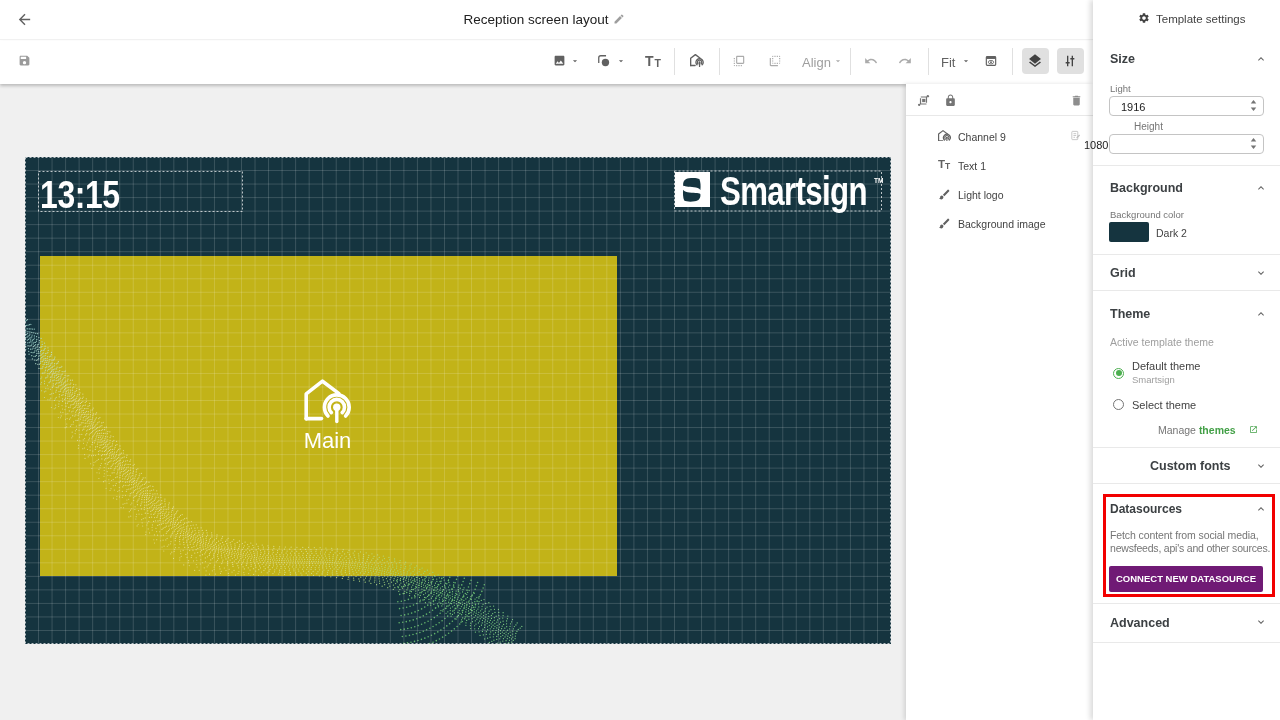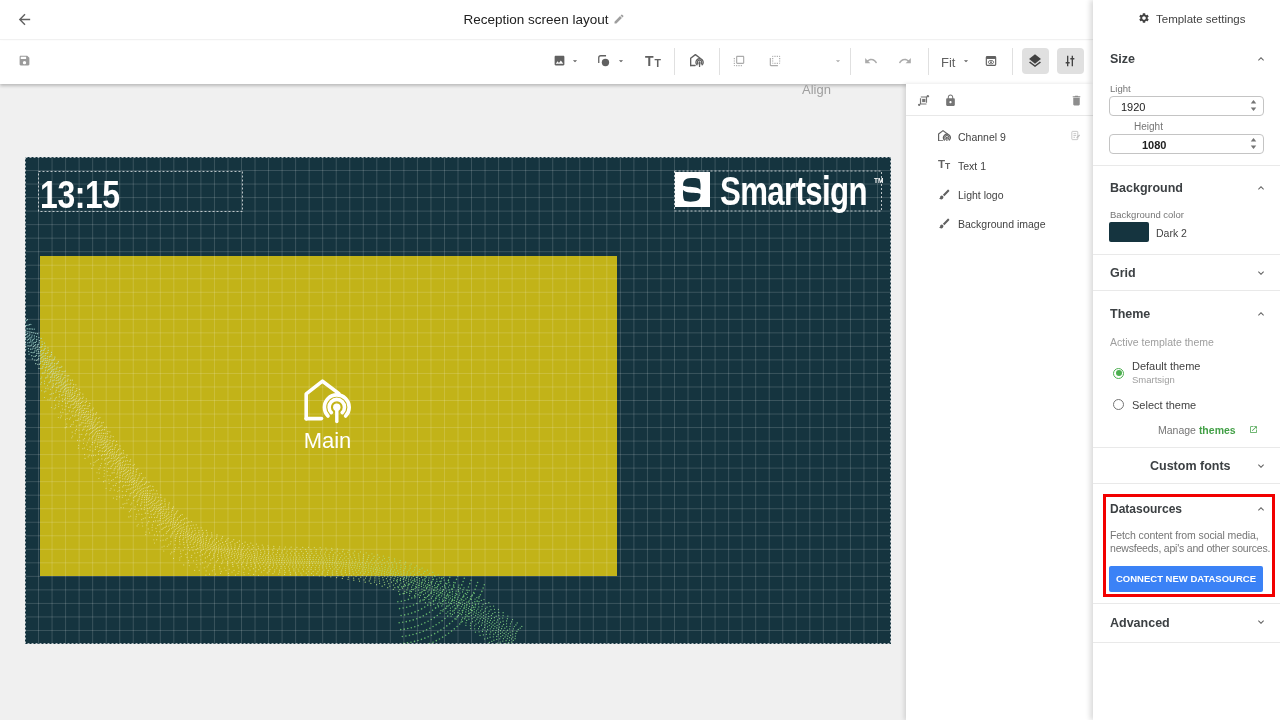--- a/index.html
+++ b/index.html
@@ -228,21 +228,21 @@
 <path d="M32.8 30 V42.5" stroke-width="4.42"></path>
 </g>
   </svg>
 <div style="position:absolute;left:719px;top:48px;width:1px;height:27px;background:#e0e0e0"></div>
 <svg style="position:absolute;left:732px;top:53.5px" width="14" height="14" viewBox="0 0 24 24">
     <path fill="#ababab" d="M3 13h2v-2H3v2zm0 4h2v-2H3v2zm2 4v-2H3c0 1.1.89 2 2 2zM3 9h2V7H3v2zm12 12h2v-2h-2v2zm4-18H9c-1.11 0-2 .9-2 2v10c0 1.1.89 2 2 2h10c1.1 0 2-.9 2-2V5c0-1.1-.9-2-2-2zm0 12H9V5h10v10zm-8 6h2v-2h-2v2zm-4 0h2v-2H7v2z"></path>
   </svg>
 <svg style="position:absolute;left:768px;top:53.5px" width="14" height="14" viewBox="0 0 24 24">
     <path fill="#ababab" d="M9 7H7v2h2V7zm0 4H7v2h2v-2zm0-8c-1.11 0-2 .9-2 2h2V3zm4 12h-2v2h2v-2zm6-12v2h2c0-1.1-.9-2-2-2zm-6 0h-2v2h2V3zM9 17v-2H7c0 1.1.89 2 2 2zm10-4h2v-2h-2v2zm0-4h2V7h-2v2zm0 8c1.1 0 2-.9 2-2h-2v2zM5 7H3v12c0 1.1.89 2 2 2h12v-2H5V7zm10-2h2V3h-2v2zm0 12h2v-2h-2v2z"></path>
   </svg>
-<div style="position:absolute;left:802px;top:54.5px;font-size:13px;color:#9e9e9e;font-weight:normal;letter-spacing:0px;white-space:nowrap;margin-top:27px;">Align</div>
+<div style="position:absolute;left:802px;top:54.5px;font-size:13px;color:#9e9e9e;font-weight:normal;letter-spacing:0px;white-space:nowrap;">Align</div>
 <svg style="position:absolute;left:833px;top:56px" width="10" height="10" viewBox="0 0 24 24">
     <path fill="#ababab" d="M7 10l5 5 5-5z"></path>
   </svg>
 <div style="position:absolute;left:850px;top:48px;width:1px;height:27px;background:#e0e0e0"></div>
 <svg style="position:absolute;left:864px;top:54px" width="14" height="14" viewBox="0 0 24 24">
     <path fill="#ababab" d="M12.5 8c-2.65 0-5.05.99-6.9 2.6L2 7v9h9l-3.62-3.62c1.39-1.16 3.16-1.88 5.12-1.88 3.54 0 6.55 2.31 7.6 5.5l2.37-.78C21.08 11.03 17.15 8 12.5 8z"></path>
   </svg>
 <svg style="position:absolute;left:898px;top:54px" width="14" height="14" viewBox="0 0 24 24">
     <path fill="#ababab" d="M18.4 10.6C16.55 8.99 14.15 8 11.5 8c-4.65 0-8.58 3.03-9.96 7.22L3.9 16c1.05-3.19 4.05-5.5 7.6-5.5 1.95 0 3.73.72 5.12 1.88L13 16h9V7l-3.6 3.6z"></path>
   </svg>
@@ -326,28 +326,28 @@
 <div class="abs" style="left:1093px;top:447px;width:187px;height:1px;background:#e9e9e9"></div>
 <div class="abs" style="left:1093px;top:483px;width:187px;height:1px;background:#e9e9e9"></div>
 <div class="abs" style="left:1093px;top:603px;width:187px;height:1px;background:#e9e9e9"></div>
 <div class="abs" style="left:1093px;top:642px;width:187px;height:1px;background:#e9e9e9"></div>
 <div style="position:absolute;left:1110px;top:52px;font-size:12.5px;color:#3c4043;font-weight:bold;letter-spacing:0px;white-space:nowrap;">Size</div>
 <svg style="position:absolute;left:1255px;top:52.5px" width="12" height="12" viewBox="0 0 24 24">
     <path fill="#616161" d="M7.41 15.41L12 10.83l4.59 4.58L18 14l-6-6-6 6z"></path>
   </svg>
 <div style="position:absolute;left:1110px;top:82.5px;font-size:9.5px;color:#757575;font-weight:normal;letter-spacing:0px;white-space:nowrap;">Light</div>
 <div class="abs" style="left:1109px;top:96px;width:155px;height:20px;border:1px solid #c4c4c4;border-radius:4px;background:#fff"></div>
-<div style="position:absolute;left:1121px;top:100.5px;font-size:11px;color:#212121;font-weight:normal;letter-spacing:0px;white-space:nowrap;">1920</div>
+<div style="position:absolute;left:1121px;top:100.5px;font-size:11px;color:#212121;font-weight:normal;letter-spacing:0px;white-space:nowrap;">1916</div>
 <svg class="abs" style="position:absolute;left:1250px;top:100px" width="7" height="11" viewBox="0 0 10 16">
     <path fill="#757575" d="M5 0L9 5H1z"></path>
     <path fill="#757575" d="M5 16L1 11h8z"></path>
   </svg>
 <div style="position:absolute;left:1110px;top:120.5px;font-size:10px;color:#757575;font-weight:normal;letter-spacing:0px;white-space:nowrap;padding-left:24px;">Height</div>
 <div class="abs" style="left:1109px;top:134px;width:155px;height:20px;border:1px solid #c4c4c4;border-radius:4px;background:#fff"></div>
-<div style="position:absolute;left:1142px;top:138.5px;font-size:11px;color:#212121;font-weight:bold;letter-spacing:0px;white-space:nowrap;">1080</div>
+<div style="position:absolute;left:1084px;top:138.5px;font-size:11px;color:#212121;font-weight:normal;letter-spacing:0px;white-space:nowrap;">1080</div>
 <svg class="abs" style="position:absolute;left:1250px;top:138px" width="7" height="11" viewBox="0 0 10 16">
     <path fill="#757575" d="M5 0L9 5H1z"></path>
     <path fill="#757575" d="M5 16L1 11h8z"></path>
   </svg>
 <div style="position:absolute;left:1110px;top:181px;font-size:12.5px;color:#3c4043;font-weight:bold;letter-spacing:0px;white-space:nowrap;">Background</div>
 <svg style="position:absolute;left:1255px;top:181.5px" width="12" height="12" viewBox="0 0 24 24">
     <path fill="#616161" d="M7.41 15.41L12 10.83l4.59 4.58L18 14l-6-6-6 6z"></path>
   </svg>
 <div style="position:absolute;left:1110px;top:208.5px;font-size:9.5px;color:#757575;font-weight:normal;letter-spacing:0px;white-space:nowrap;">Background color</div>
 <div class="abs" style="left:1109px;top:222px;width:40px;height:20px;background:#15343f;border-radius:2px"></div>
@@ -375,16 +375,16 @@
 <svg style="position:absolute;left:1255px;top:459.5px" width="12" height="12" viewBox="0 0 24 24">
     <path fill="#616161" d="M7.41 8.59L12 13.17l4.59-4.58L18 10l-6 6-6-6z"></path>
   </svg>
 <div class="abs" style="left:1103px;top:494px;width:172px;height:103px;border:3px solid #f20000"></div>
 <div style="position:absolute;left:1110px;top:502px;font-size:12px;color:#3c4043;font-weight:bold;letter-spacing:0px;white-space:nowrap;">Datasources</div>
 <svg style="position:absolute;left:1255px;top:502.5px" width="12" height="12" viewBox="0 0 24 24">
     <path fill="#616161" d="M7.41 15.41L12 10.83l4.59 4.58L18 14l-6-6-6 6z"></path>
   </svg>
 <div style="position:absolute;left:1110px;top:529px;font-size:10.5px;color:#757575;font-weight:normal;letter-spacing:0px;white-space:nowrap;letter-spacing:-0.1px">Fetch content from social media,</div>
 <div style="position:absolute;left:1110px;top:542px;font-size:10.5px;color:#757575;font-weight:normal;letter-spacing:0px;white-space:nowrap;letter-spacing:-0.2px">newsfeeds, api's and other sources.</div>
-<div class="abs" style="left:1109px;top:566px;width:154px;height:26px;background:#3b82f6;border-radius:2px;color:#fff;font-size:9.5px;font-weight:bold;text-align:center;line-height:26px;letter-spacing:0px;white-space:nowrap">CONNECT NEW DATASOURCE</div>
+<div class="abs" style="left:1109px;top:566px;width:154px;height:26px;background:#701a75;border-radius:2px;color:#fff;font-size:9.5px;font-weight:bold;text-align:center;line-height:26px;letter-spacing:0px;white-space:nowrap">CONNECT NEW DATASOURCE</div>
 <div style="position:absolute;left:1110px;top:615.5px;font-size:12.5px;color:#3c4043;font-weight:bold;letter-spacing:0px;white-space:nowrap;">Advanced</div>
 <svg style="position:absolute;left:1255px;top:616px" width="12" height="12" viewBox="0 0 24 24">
     <path fill="#616161" d="M7.41 8.59L12 13.17l4.59-4.58L18 10l-6 6-6-6z"></path>
   </svg>
 </body></html>

